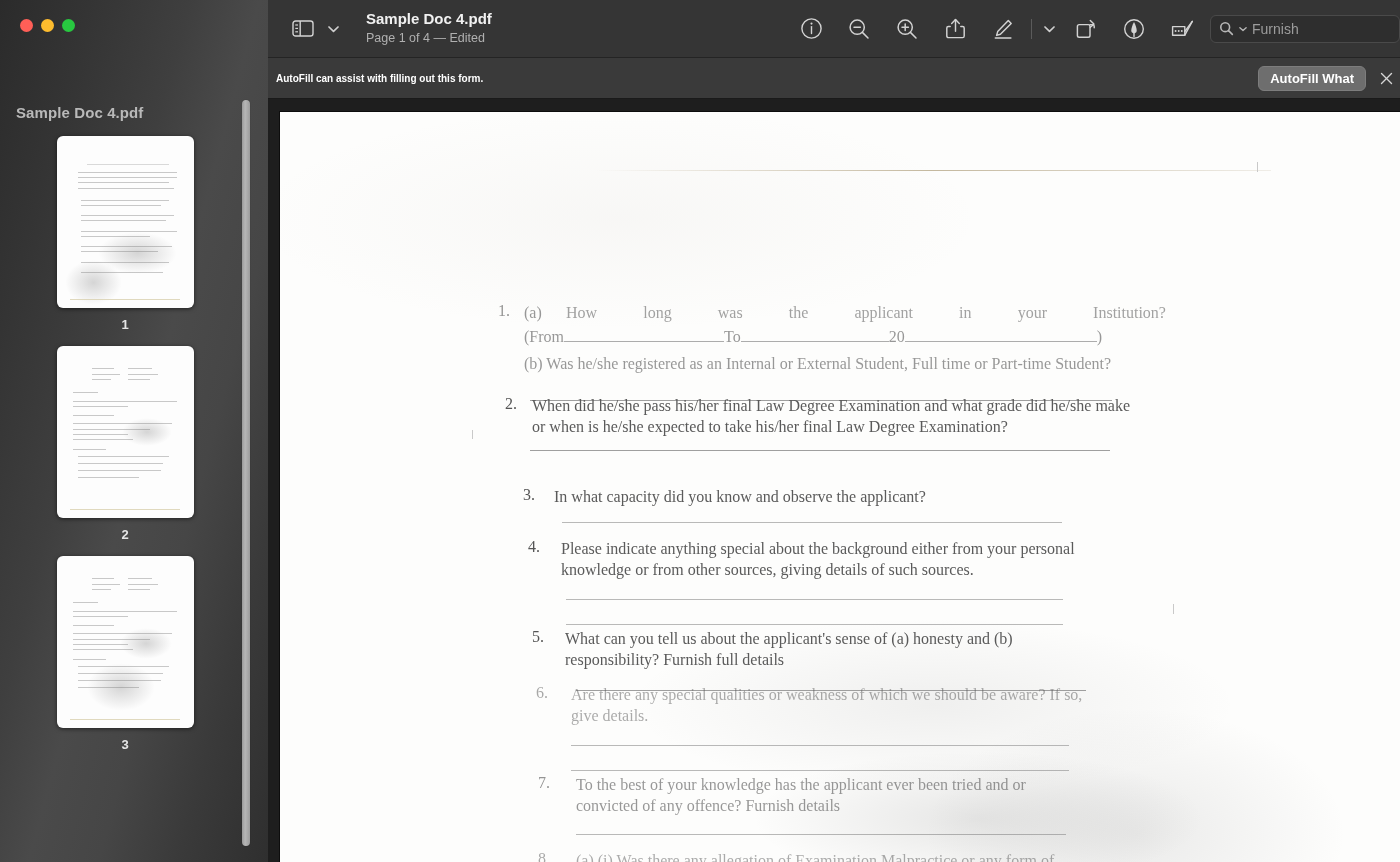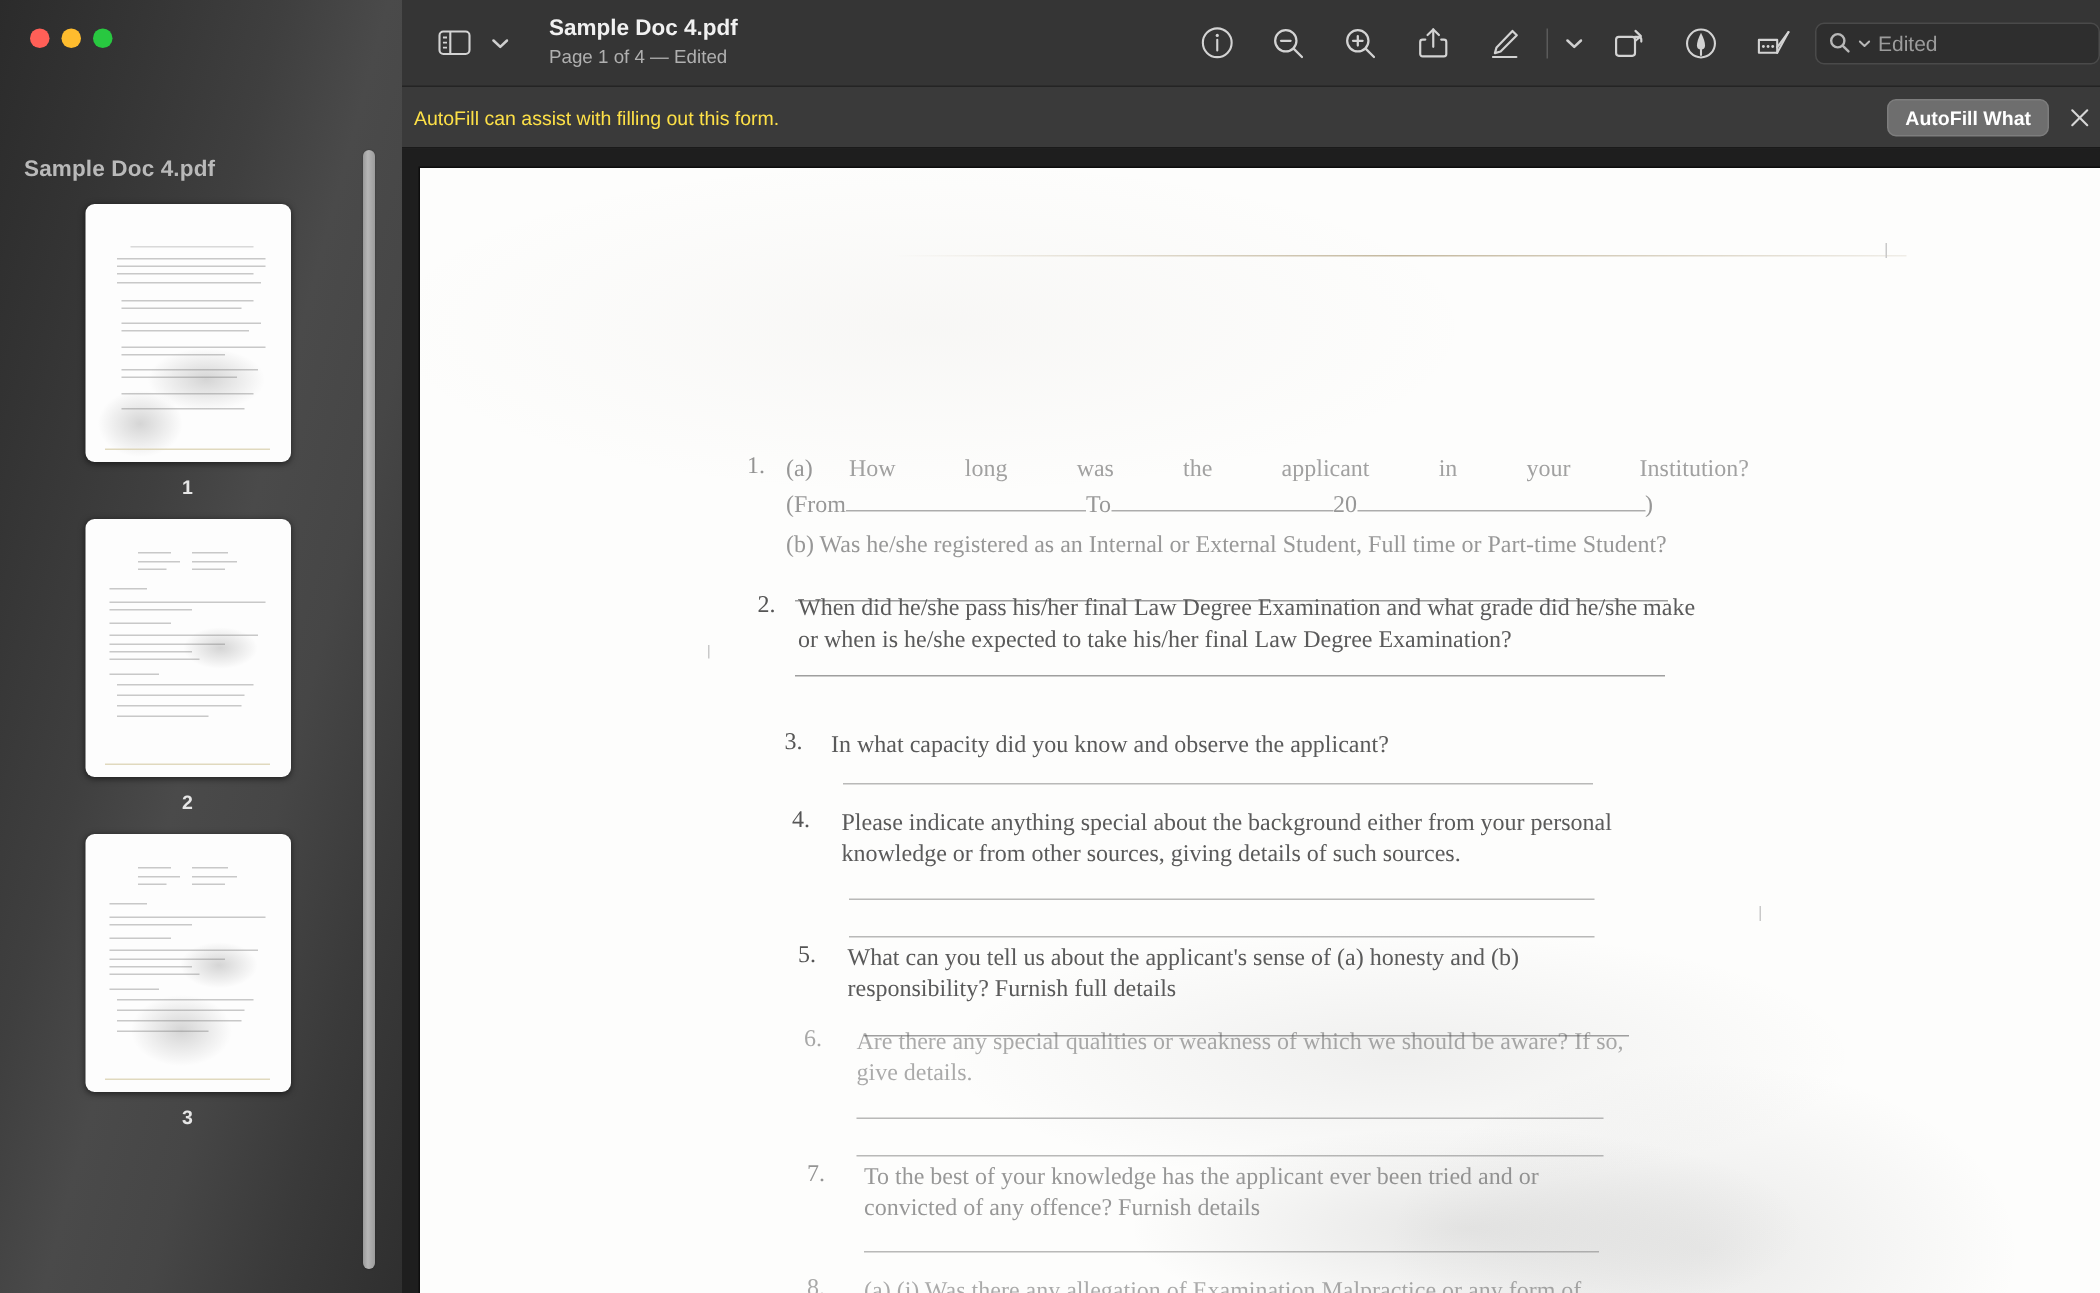--- a/index.html
+++ b/index.html
@@ -97,21 +97,21 @@
     padding: 0 8px; margin-right: 0px; margin-left: 4px;
   }
   #search-placeholder { font-size: 14px; color: #9c9c9c; }
 
   
   #autofill-bar {
     position: relative; height: 41px; background: #3a3a3a;
     display: flex; align-items: center; padding: 0 12px 0 8px;
     border-bottom: 1px solid #1a1a1a;
   }
-  #autofill-msg { font-size: 13px; color: #fde047; }
+  #autofill-msg { font-size: 10px; color: #ffffff; font-weight: bold; }
   #autofill-btn {
     margin-left: auto;
     background: #6e6e6e; color: #ffffff;
     font-size: 13px; font-weight: 700;
     padding: 4px 11px; border-radius: 6px;
     border: 1px solid #7d7d7d;
     cursor: default; user-select: none;
   }
   #autofill-close {
     margin-left: 10px; width: 20px; height: 20px;
@@ -396,21 +396,21 @@
             <svg width="15" height="15" viewBox="0 0 16 16" fill="none" stroke="#b7b7b7" stroke-width="1.7" stroke-linecap="round">
               <circle cx="6.6" cy="6.6" r="4.7"></circle>
               <line x1="10.2" y1="10.2" x2="14.2" y2="14.2"></line>
             </svg>
           </span>
           <span style="display:flex;align-items:center;">
             <svg width="8" height="6" viewBox="0 0 9 6" fill="none" stroke="#b7b7b7" stroke-width="1.5" stroke-linecap="round" stroke-linejoin="round">
               <polyline points="1,1.5 4.5,4.8 8,1.5"></polyline>
             </svg>
           </span>
-          <span id="search-placeholder">Edited</span>
+          <span id="search-placeholder">Furnish</span>
         </div>
 
       </div>
     </div>
 
     <div id="autofill-bar">
       <span id="autofill-msg">AutoFill can assist with filling out this form.</span>
       <span id="autofill-btn">AutoFill What</span>
       <span id="autofill-close">
         <svg width="13" height="13" viewBox="0 0 13 13" fill="none" stroke="#d6d6d6" stroke-width="1.4" stroke-linecap="round">

